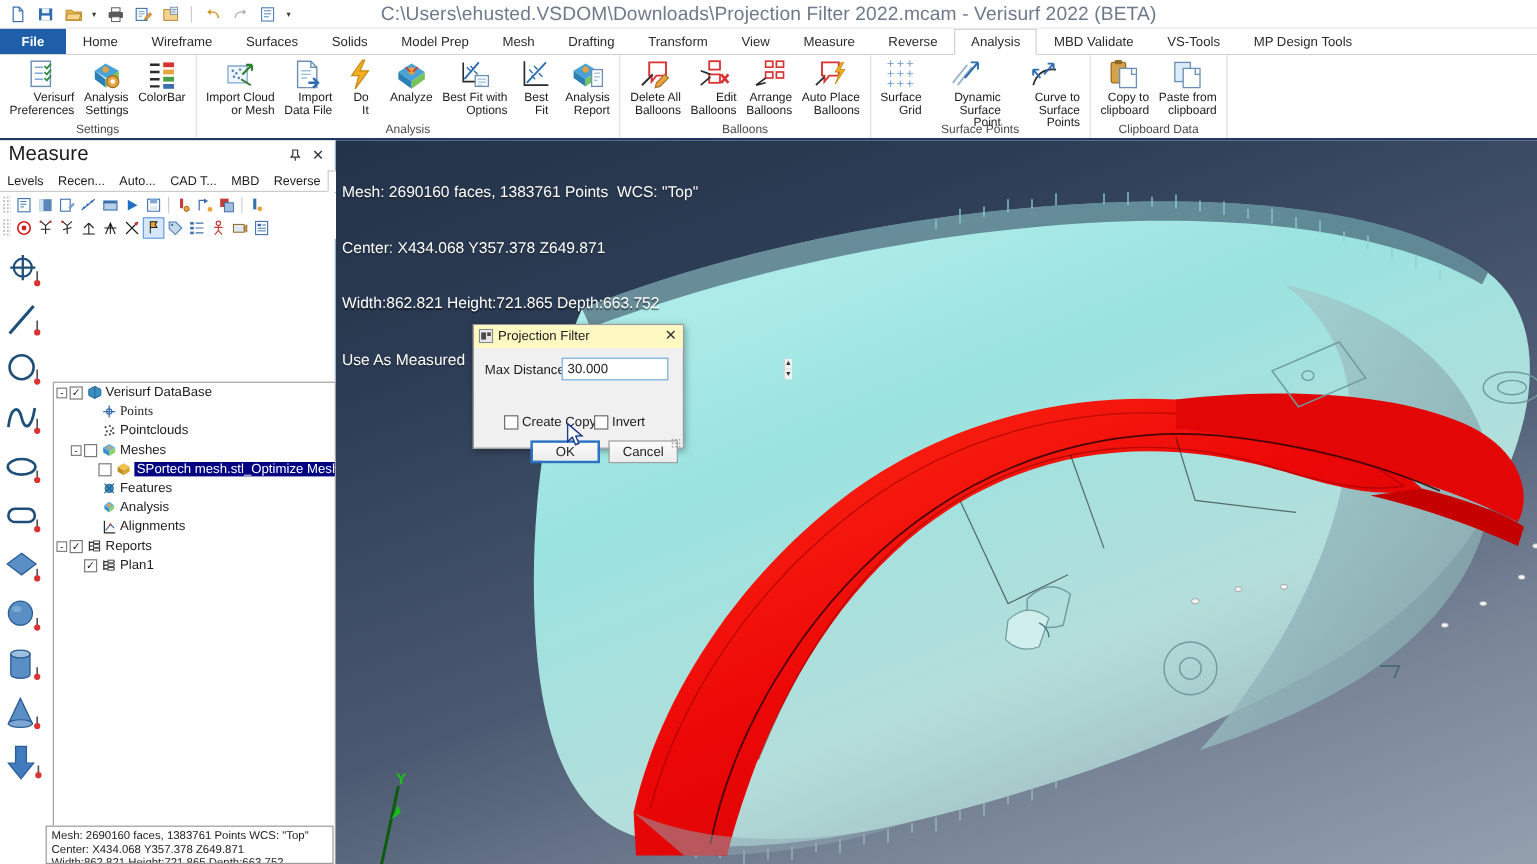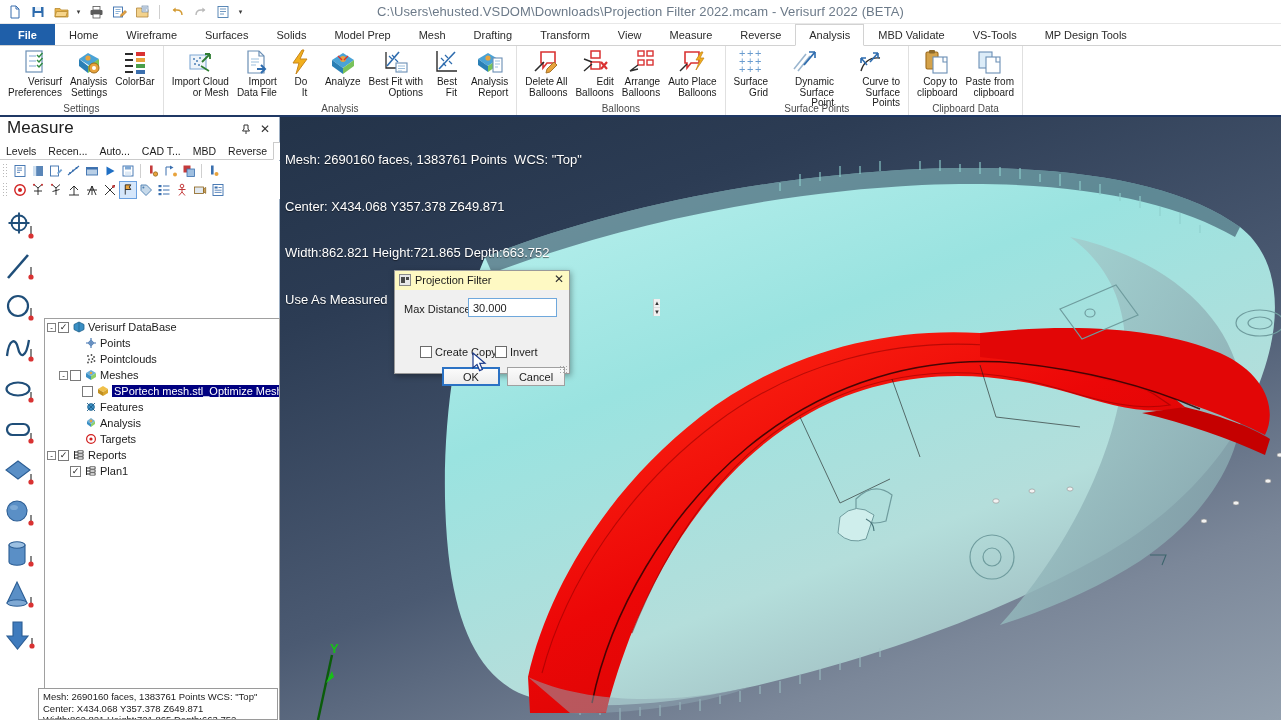--- a/index.html
+++ b/index.html
@@ -17,21 +17,21 @@
   .titlebar {
     position:absolute; left:0; top:0; width:1281px; height:24px;
     background:#ffffff; border-bottom:1px solid #e8e8e8;
   }
   .qat { position:absolute; left:6px; top:2px; display:flex; align-items:center; gap:5px; height:20px; }
   .qat .qi { width:18px; height:18px; display:flex; align-items:center; justify-content:center; cursor:default; }
   .qat .sep { width:1px; height:14px; background:#cfcfcf; margin:0 3px; }
   .qat .caret { font-size:7px; color:#3b3b3b; width:7px; text-align:center;}
   .title-text {
     position:absolute; left:0; top:4px; width:1281px; text-align:center;
-    font-size:13px; color:#6c7a89; letter-spacing:.1px; white-space:nowrap;
+    font-size:16px; color:#6c7a89; letter-spacing:.1px; white-space:nowrap;
   }
 
   
   .ribbon-tabs {
     position:absolute; left:0; top:24px; width:1281px; height:22px;
     background:#ffffff; border-bottom:1px solid #d2d2d2;
     display:flex; align-items:stretch;
   }
   .rtab {
     padding:0 13px; display:flex; align-items:center; justify-content:center;
@@ -723,21 +723,21 @@
           <span class="expander">-</span>
           <span class="cbx">✓</span>
           <span class="ticon">
             <svg width="12" height="12" viewBox="0 0 12 12">
               <path d="M6 1l5 2.5v5L6 11 1 8.5v-5z" fill="#3a8fc4" stroke="#1f5f8a" stroke-width=".8"></path>
               <path d="M6 1v10" stroke="#1f5f8a" stroke-width=".7"></path>
             </svg>
           </span>
           <span class="lbl">Verisurf  DataBase</span>
         </div>
-        <div class="tnode" style="padding-left: 14px;">
+        <div class="tnode" style="padding-left: 14px; font-family: Liberation Serif, serif;">
           <span class="expander blank"></span>
           <span class="cbx blank"></span>
           <span class="ticon">
             <svg width="12" height="12" viewBox="0 0 12 12">
               <path d="M6 1v10M1 6h10" stroke="#3a6fae" stroke-width="1.1"></path>
               <circle cx="6" cy="6" r="2.2" fill="none" stroke="#3a6fae" stroke-width="1"></circle>
             </svg>
           </span>
           <span class="lbl">Points</span>
         </div>
@@ -807,25 +807,26 @@
               <circle cx="6" cy="4" r="1.4" fill="#e8a33d"></circle>
             </svg>
           </span>
           <span class="lbl">Analysis</span>
         </div>
         <div class="tnode" style="padding-left: 14px;">
           <span class="expander blank"></span>
           <span class="cbx blank"></span>
           <span class="ticon">
             <svg width="12" height="12" viewBox="0 0 12 12">
-              <circle cx="6" cy="6" r="4.4" fill="none" stroke="#d12020" stroke-width="1.2"></circle>
-              <circle cx="6" cy="6" r="1.6" fill="#d12020"></circle>
+              <path d="M2 1v10h9" stroke="#2b2b2b" stroke-width="1" fill="none"></path>
+              <path d="M3 9l4-5 3 3" stroke="#3a6fae" stroke-width="1" fill="none"></path>
+              <circle cx="7" cy="4" r=".9" fill="#d93232"></circle>
             </svg>
           </span>
-          <span class="lbl">Targets</span>
+          <span class="lbl">Alignments</span>
         </div>
         <div class="tnode" style="padding-left: 2px;">
           <span class="expander">-</span>
           <span class="cbx">✓</span>
           <span class="ticon">
             <svg width="12" height="12" viewBox="0 0 12 12">
               <path d="M1.5 2v8" stroke="#2b2b2b" stroke-width="1"></path>
               <path d="M1.5 3h9M1.5 6h9M1.5 9h9" stroke="#2b2b2b" stroke-width="1"></path>
               <rect x="5" y="1.8" width="5" height="2.2" fill="#fff" stroke="#2b2b2b" stroke-width=".7"></rect>
               <rect x="5" y="4.9" width="5" height="2.2" fill="#fff" stroke="#2b2b2b" stroke-width=".7"></rect>

